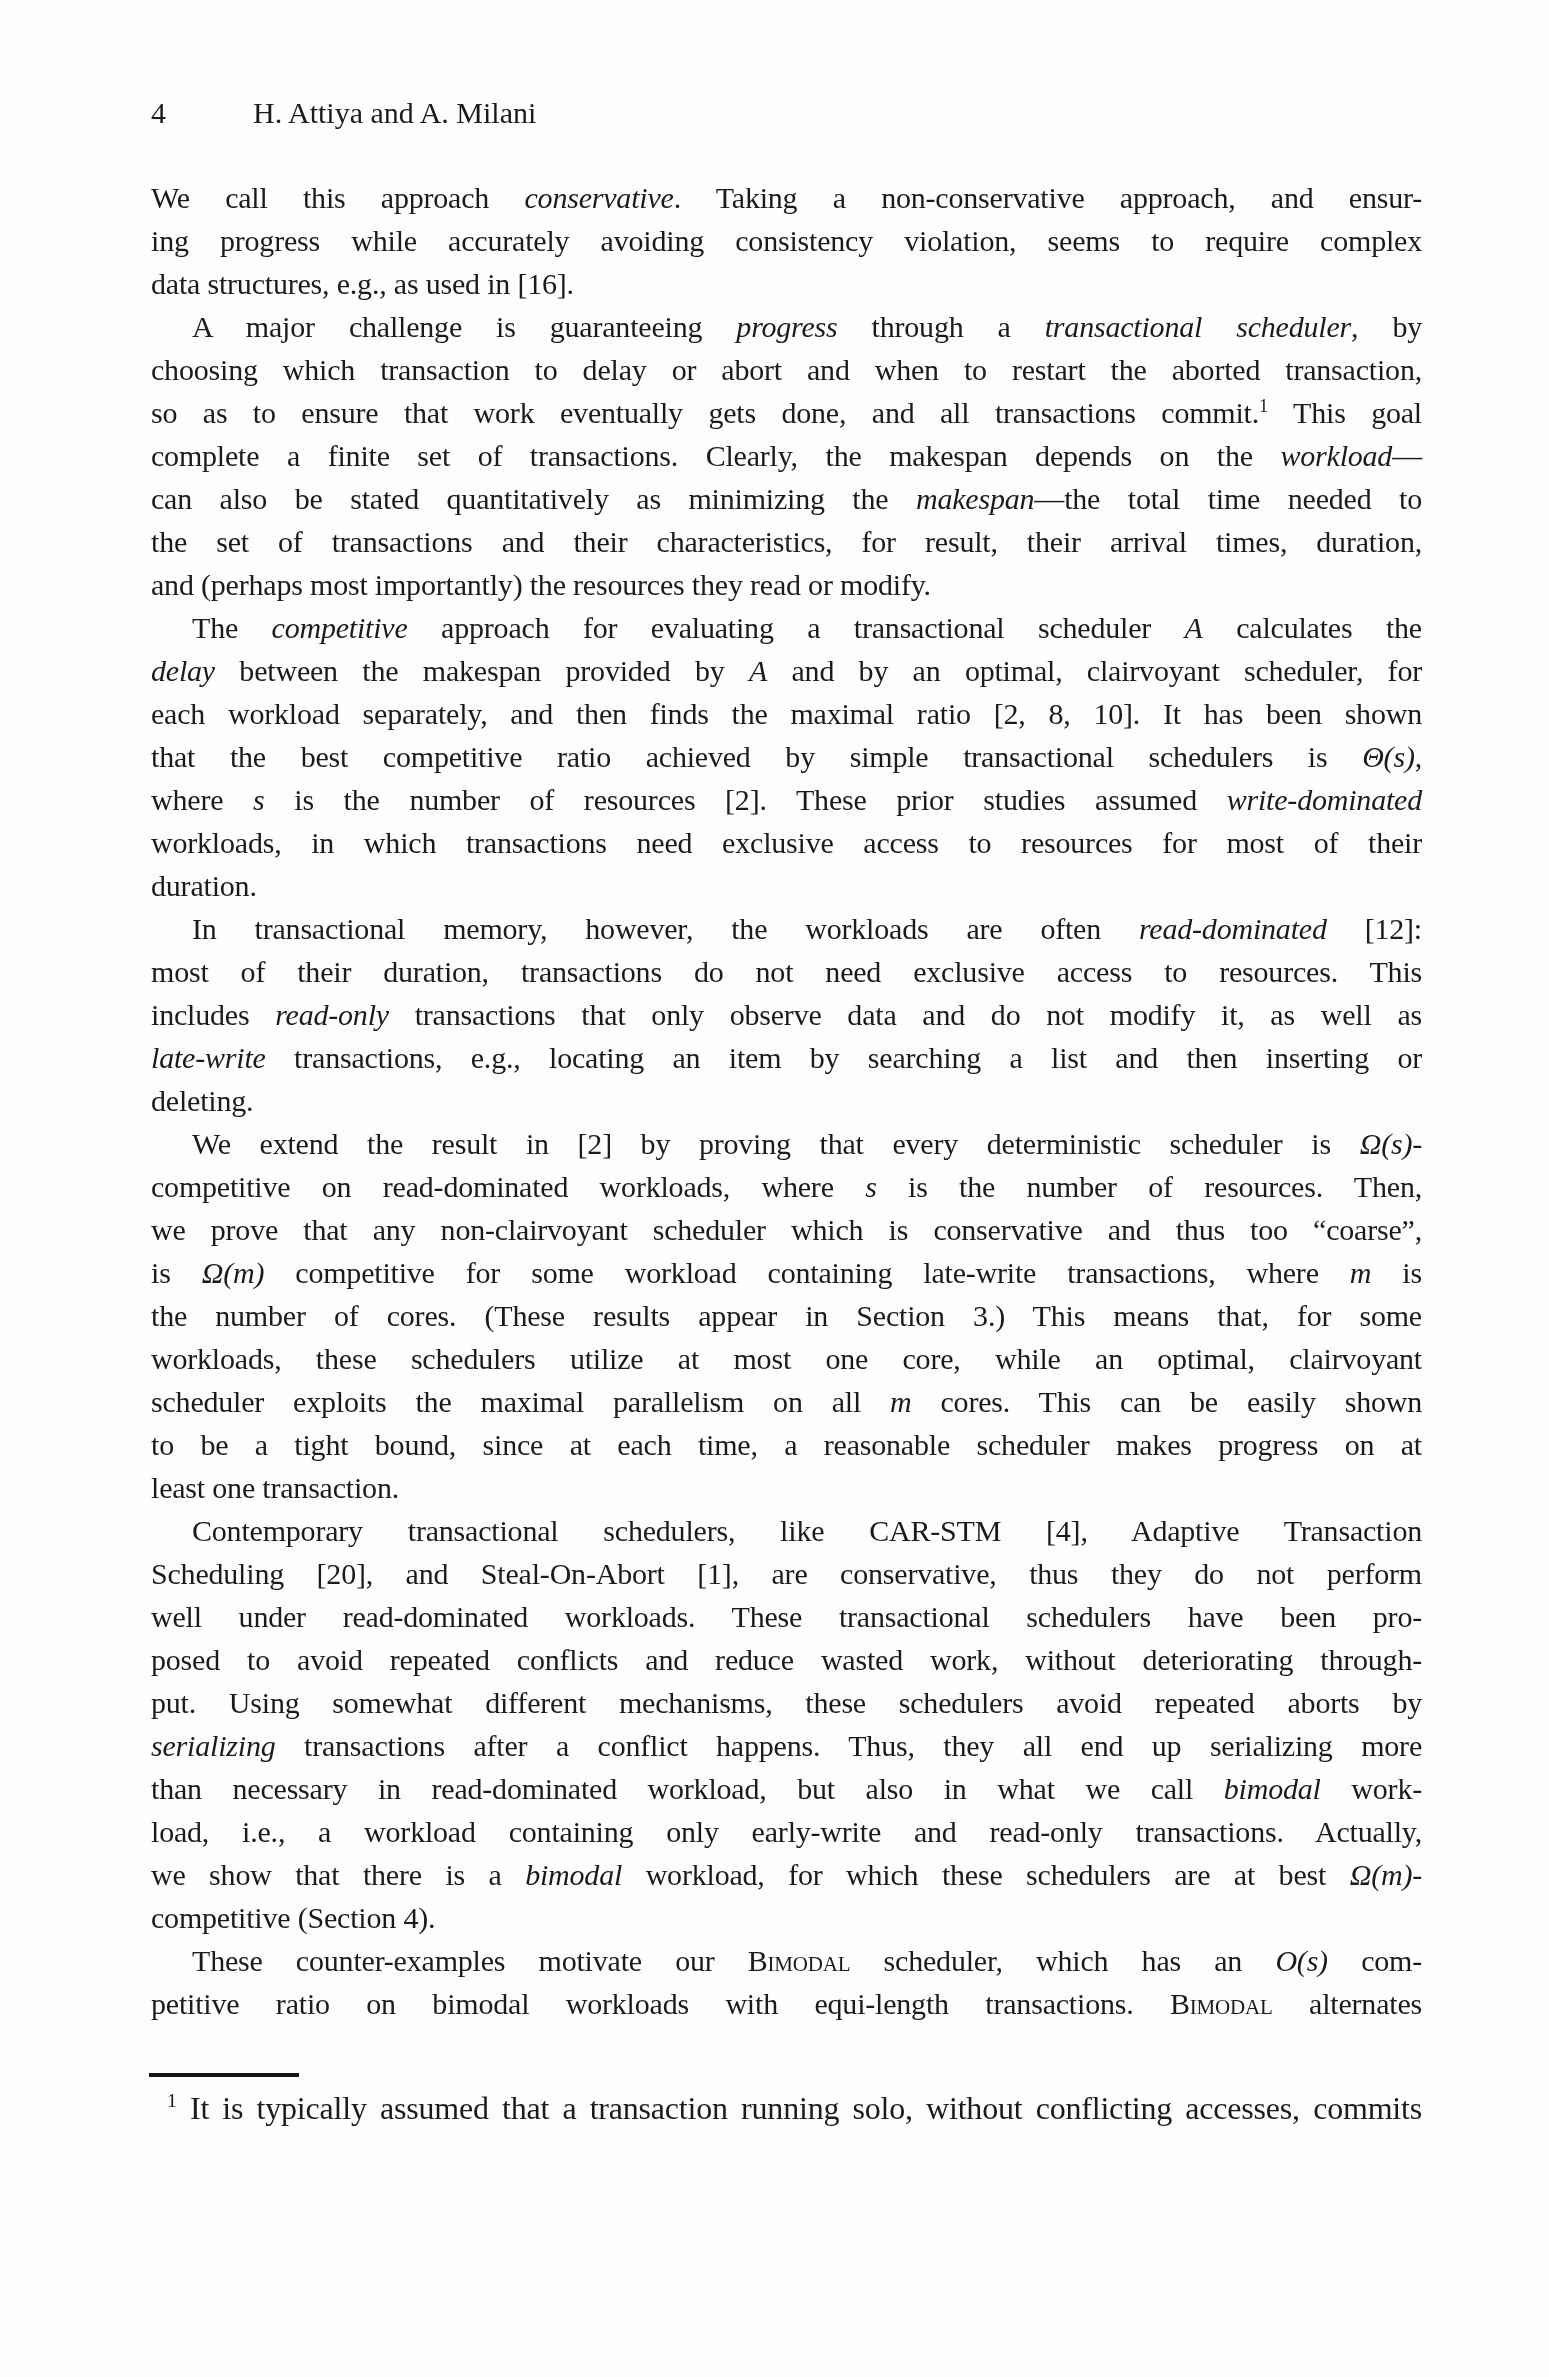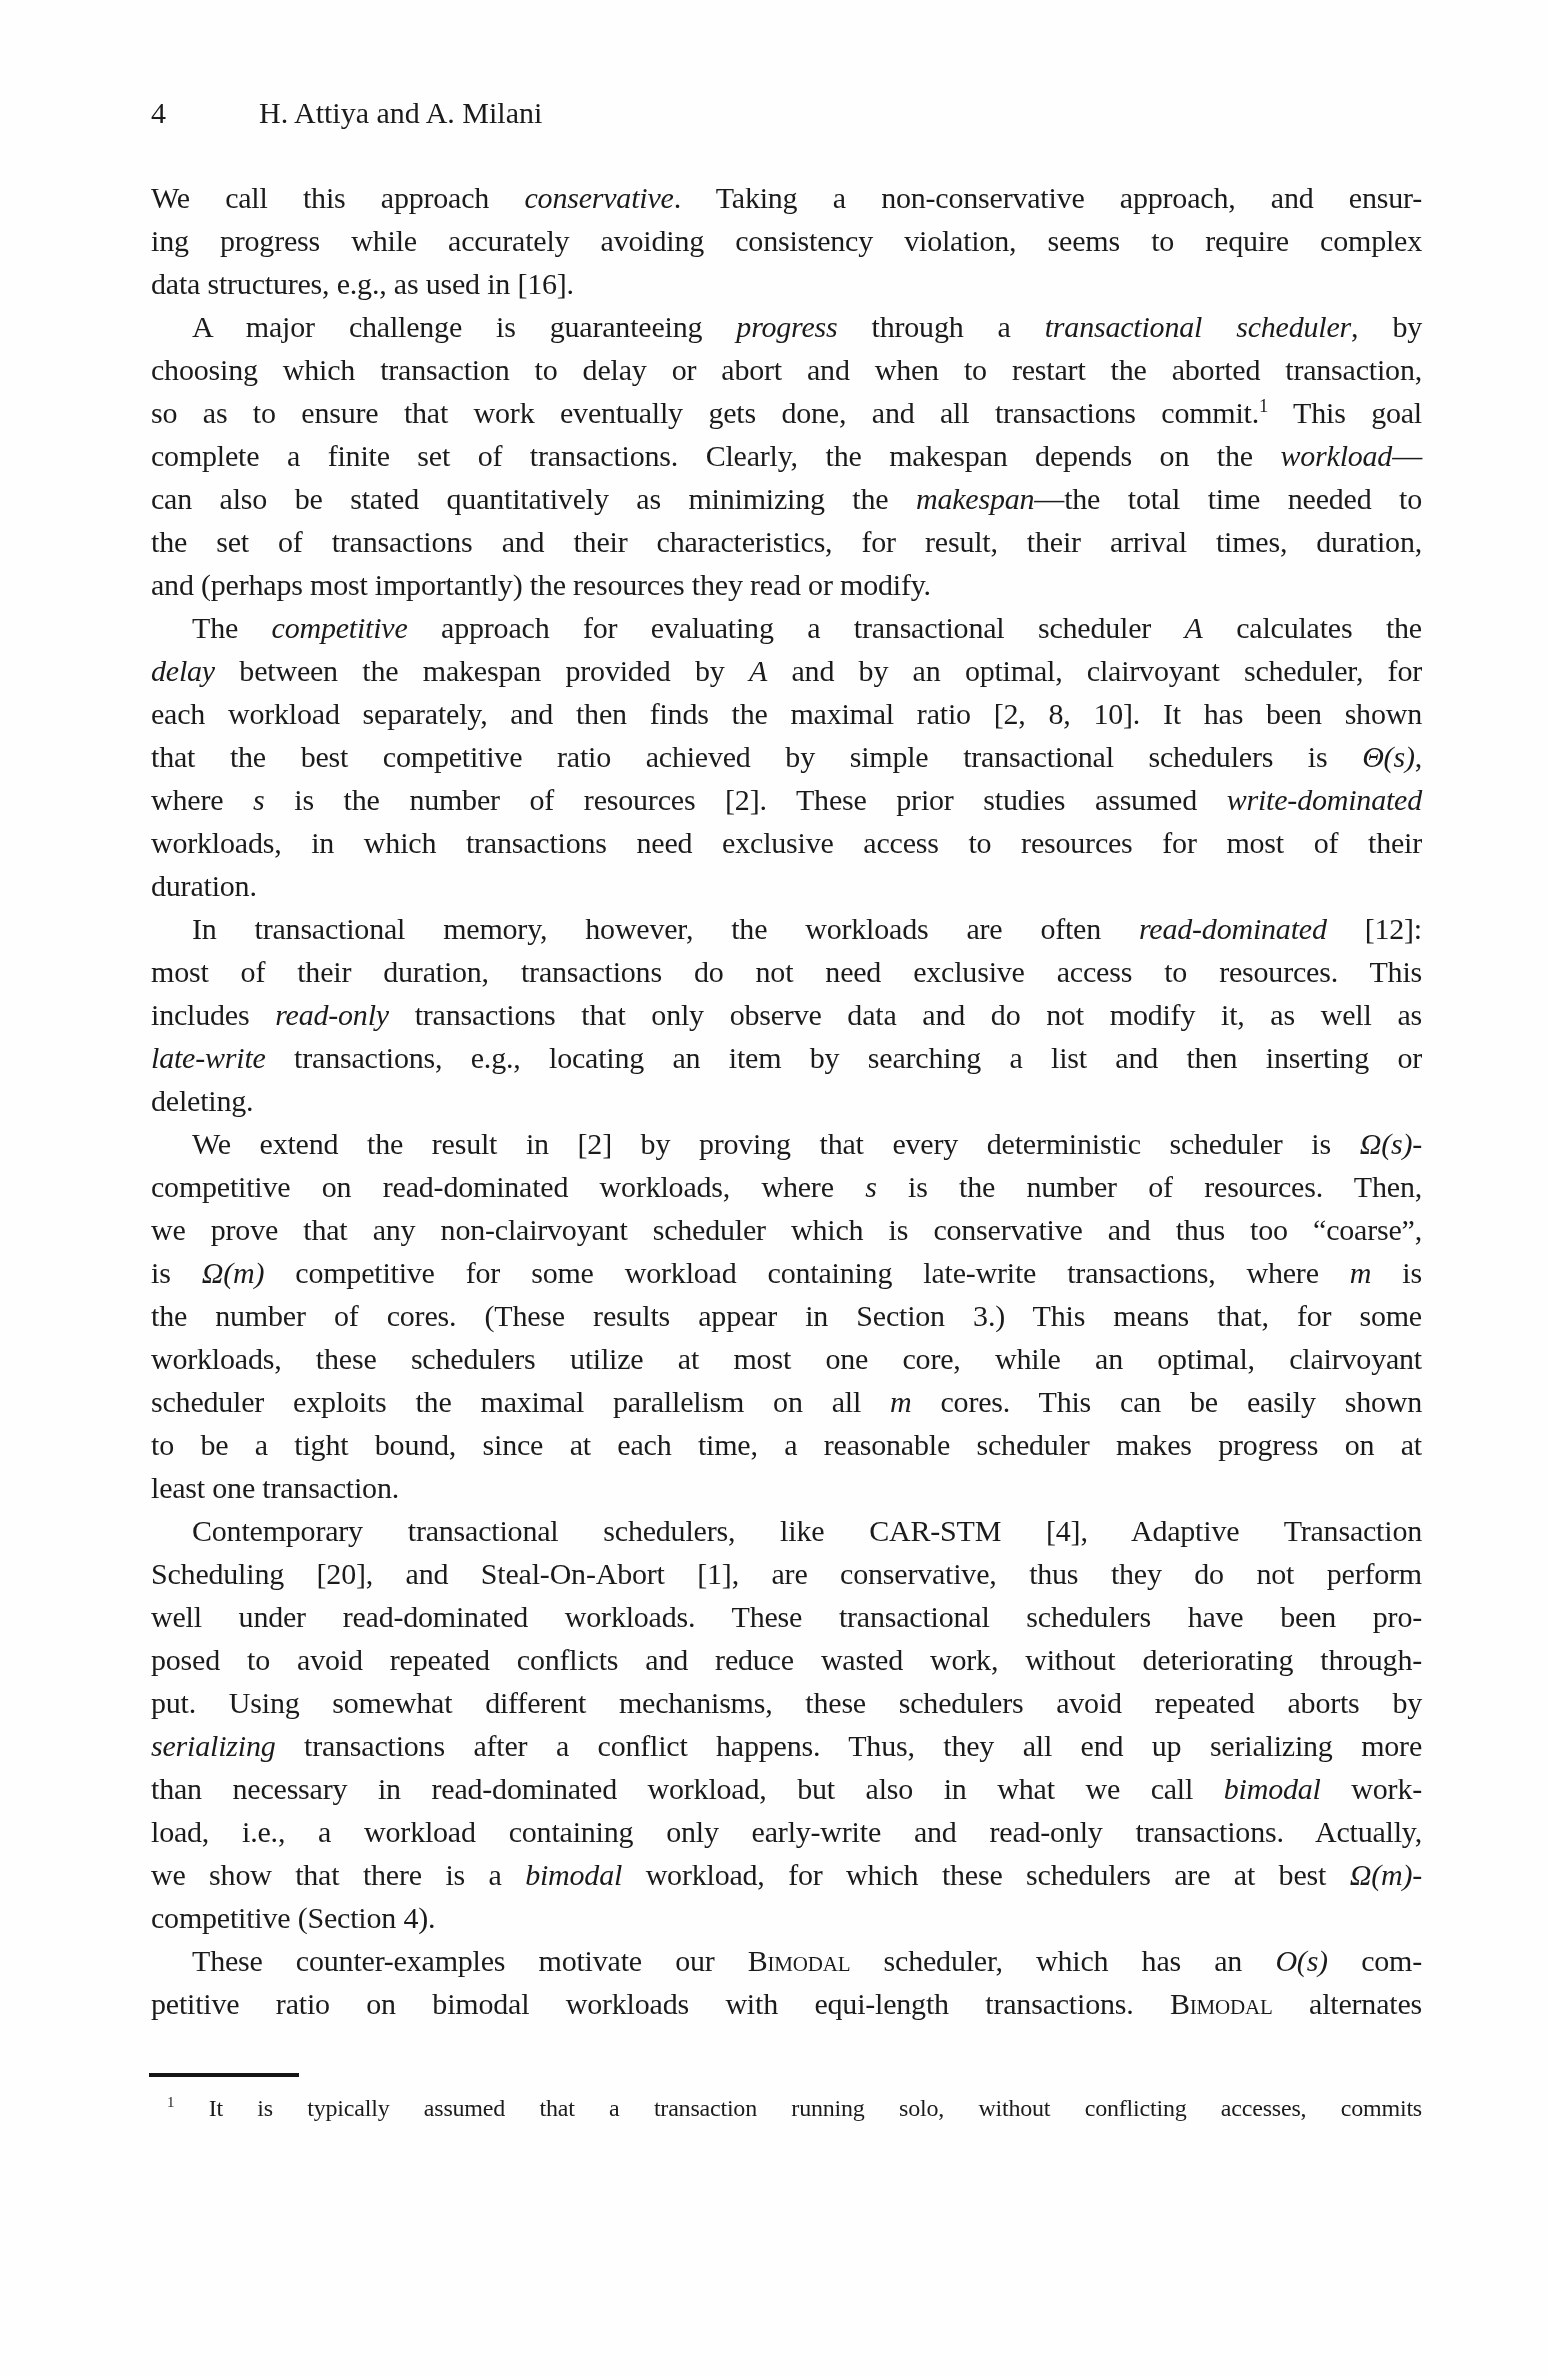--- a/index.html
+++ b/index.html
@@ -19,21 +19,21 @@
   .header {
     position: absolute;
     top: 91px;
     left: 151px;
     width: 1271px;
     height: 43px;
     font-size: 30px;
     line-height: 43px;
   }
   .pagenum { position: absolute; left: 0; top: 0; }
-  .runtitle { position: absolute; left: 108px; top: 0; text-align: right; }
+  .runtitle { position: absolute; left: 102px; top: 0; text-align: right; }
 
   .body-text {
     position: absolute;
     top: 176px;
     left: 151px;
     width: 1271px;
     font-size: 30px;
     line-height: 43px;
     letter-spacing: -0.2px;
   }
@@ -54,21 +54,21 @@
     left: 149px;
     width: 150px;
     height: 3.5px;
     background: #151515;
   }
   .footnote {
     position: absolute;
     top: 2088px;
     left: 151px;
     width: 1271px;
-    font-size: 24px;
+    font-size: 32px;
     line-height: 40px;
     letter-spacing: -0.2px;
   }
   .footnote .line { padding-left: 35px; }
   .footnote .line.fn-first { text-indent: -19px; }
 </style>
 </head>
 <body>
 
 <div class="page">

